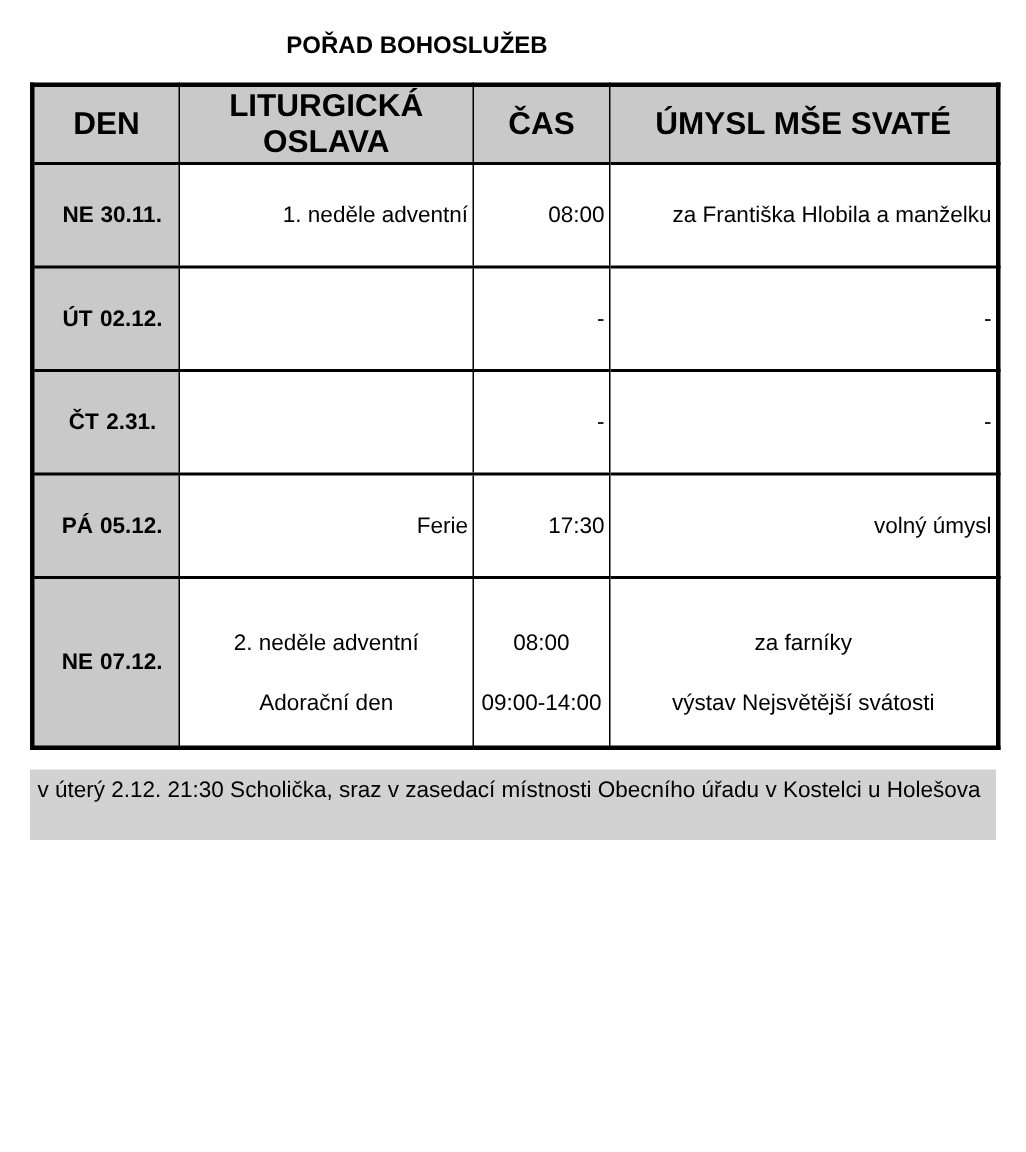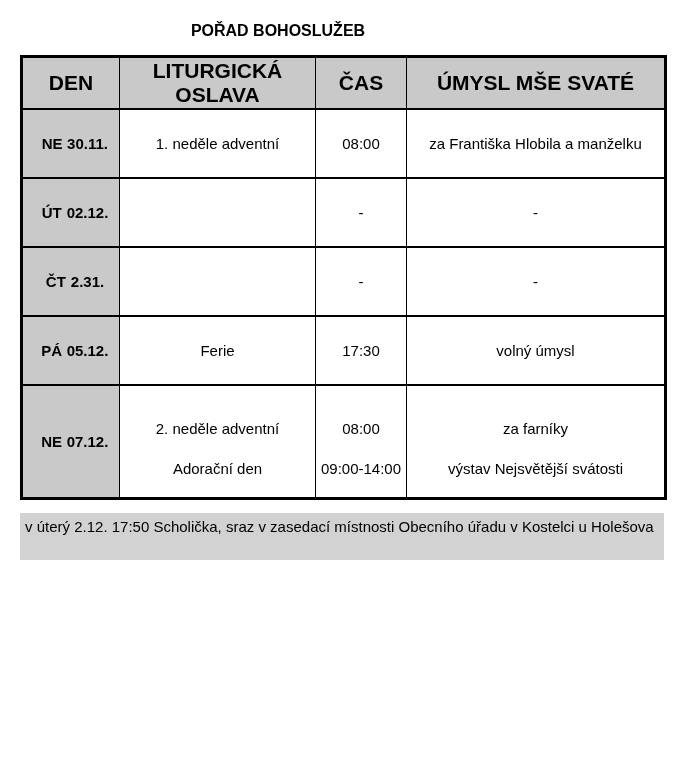--- a/index.html
+++ b/index.html
@@ -60,21 +60,21 @@
     text-align: center;
   }
   tbody tr { height: 69px; }
   tbody tr.multi { height: 85px; }
   td {
     border-left: 1px solid var(--border-color);
     border-right: 1px solid var(--border-color);
     border-top: 2px solid var(--border-color);
     border-bottom: 2px solid var(--border-color);
     font-size: 15px;
-    text-align: center;
+    text-align: right;
     vertical-align: middle;
     padding: 0 3px;
   }
   td.day-cell {
     background: var(--day-col-bg);
     font-weight: bold;
     text-align: center;
     padding-left: 6px;
     white-space: nowrap;
     margin-left: 10px;
@@ -193,15 +193,15 @@
             <div class="entry">09:00-14:00</div>
           </td>
       <td class="c-cell">
             <div class="entry">za farníky</div>
             <div class="entry">výstav Nejsvětější svátosti</div>
           </td>
     </tr>
       </tbody>
   </table>
 
-  <div class="footer-note">v úterý 2.12. 17:50 Scholička, sraz v zasedací místnosti Obecního úřadu v Kostelci u Holešova</div>
+  <div class="footer-note">v úterý 2.12. 21:30 Scholička, sraz v zasedací místnosti Obecního úřadu v Kostelci u Holešova</div>
 
 </div>
 
 </body></html>

